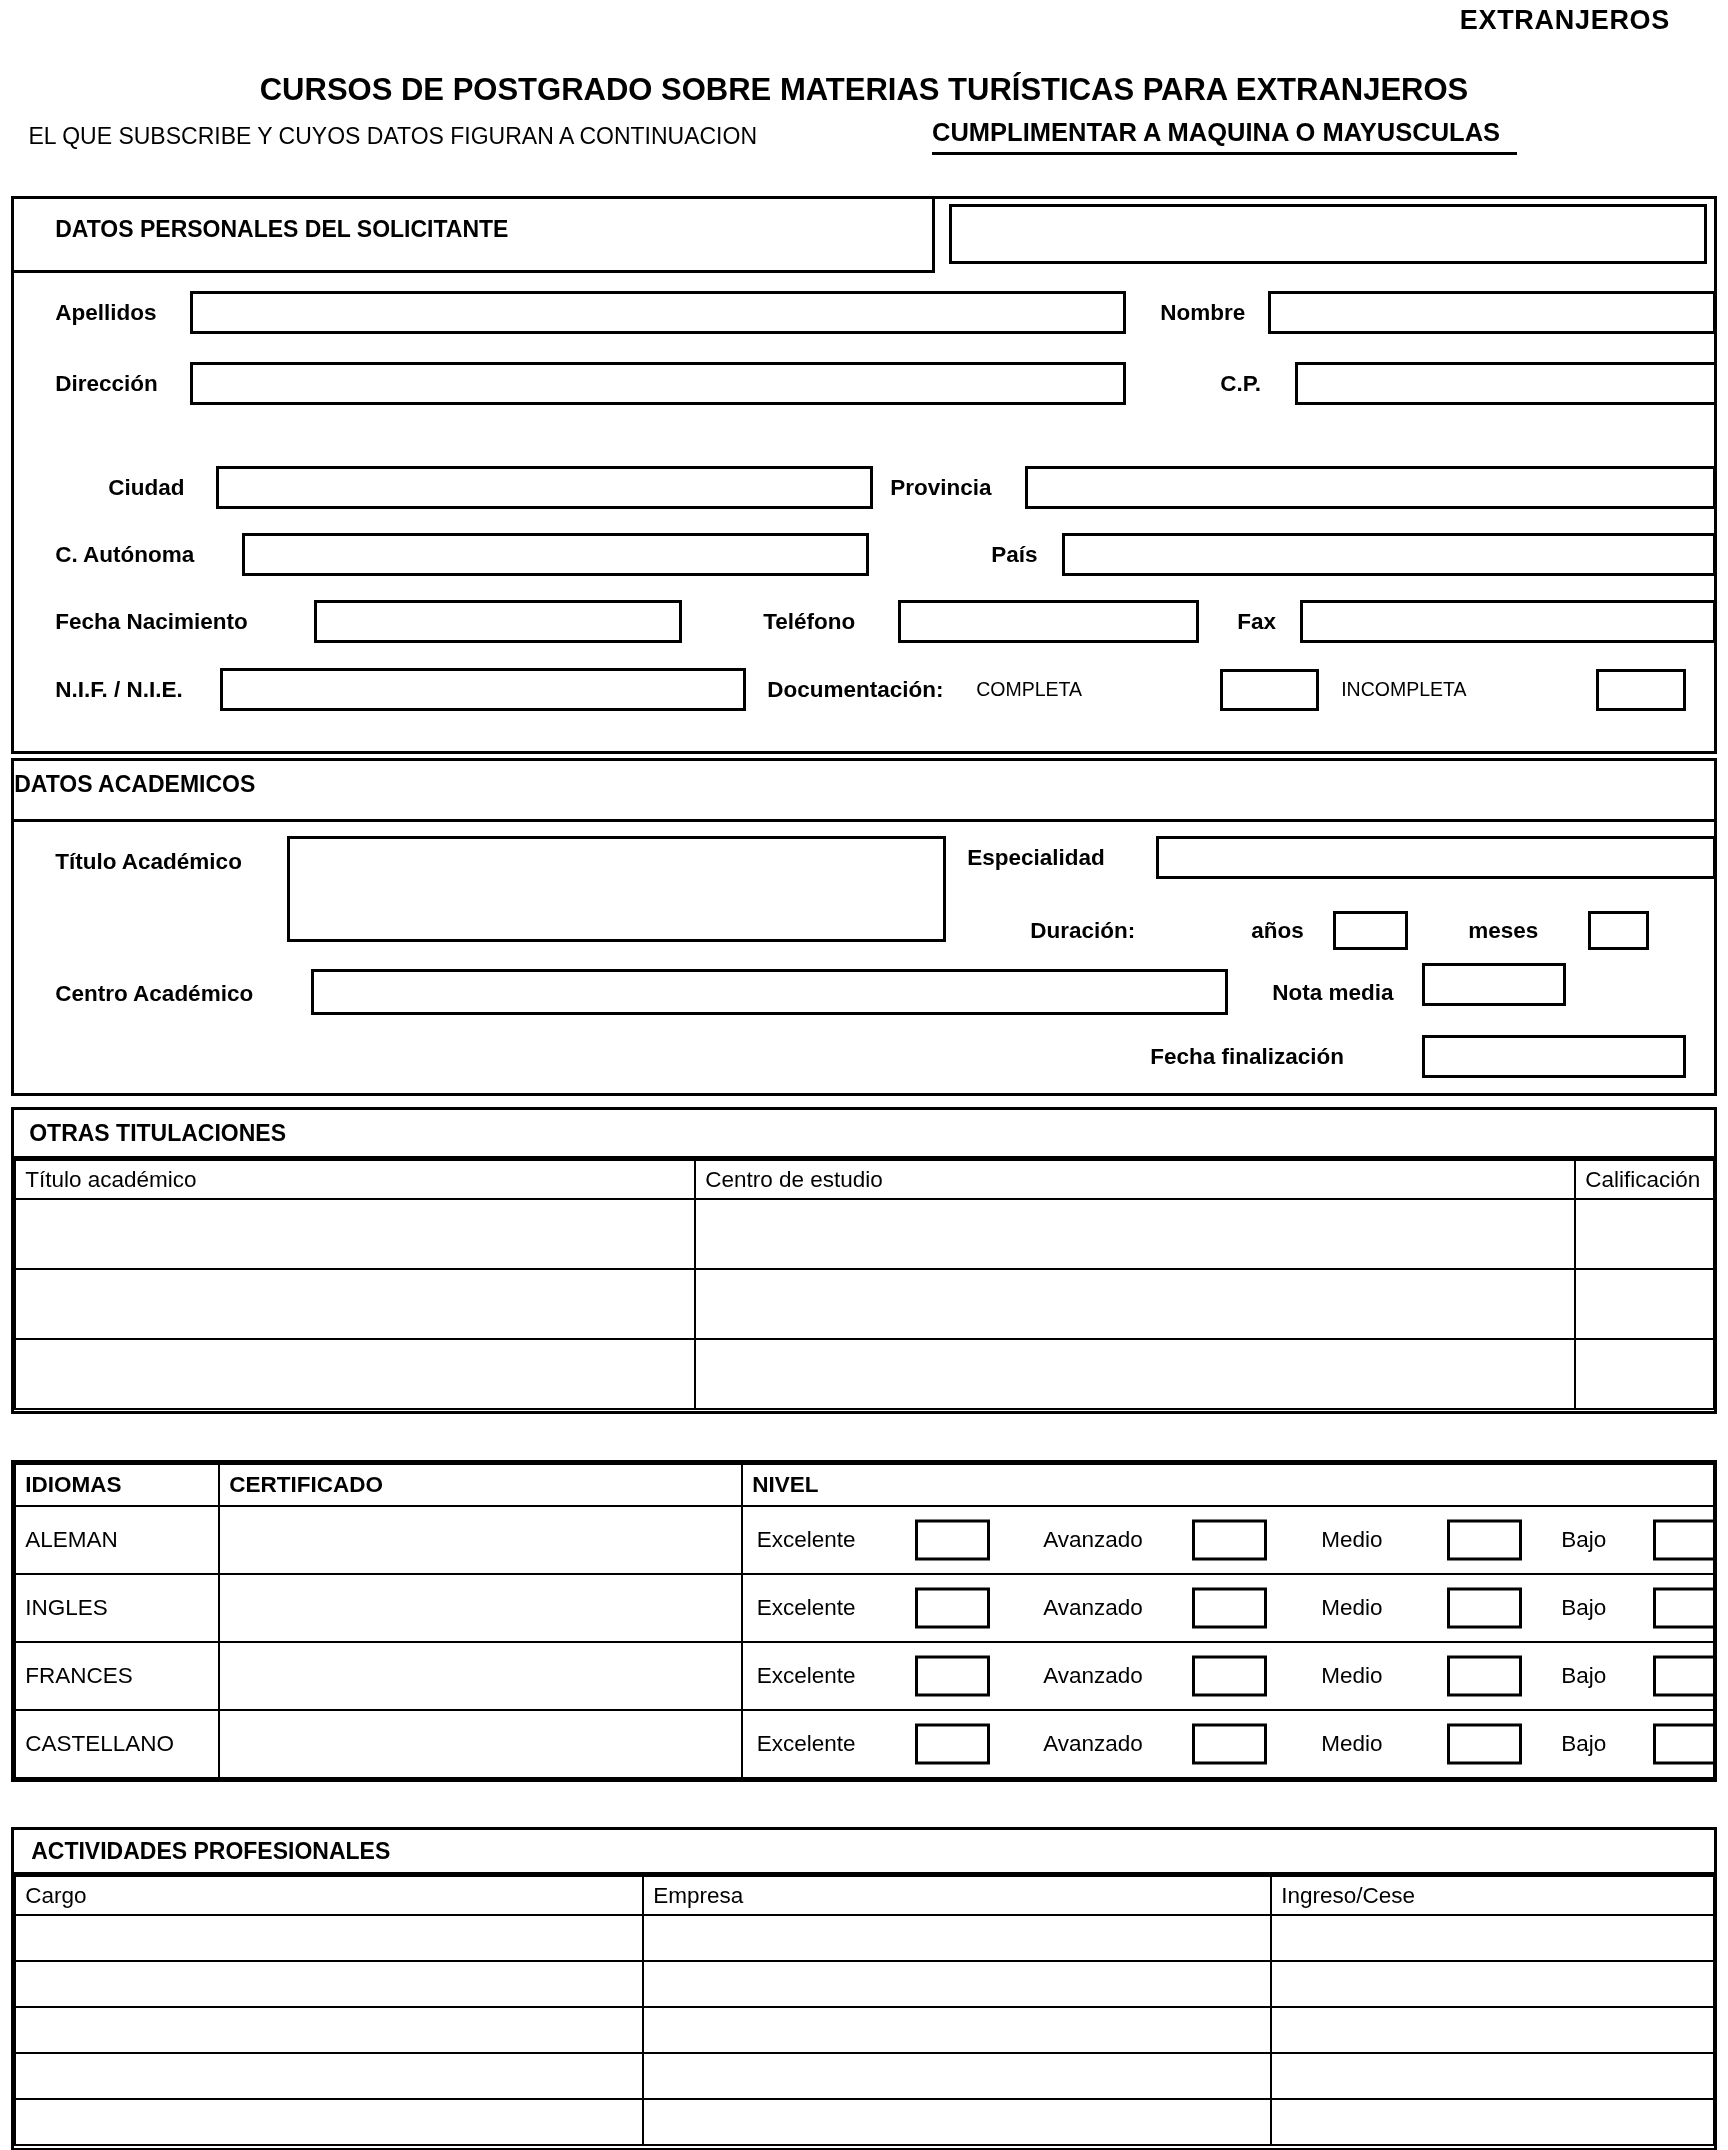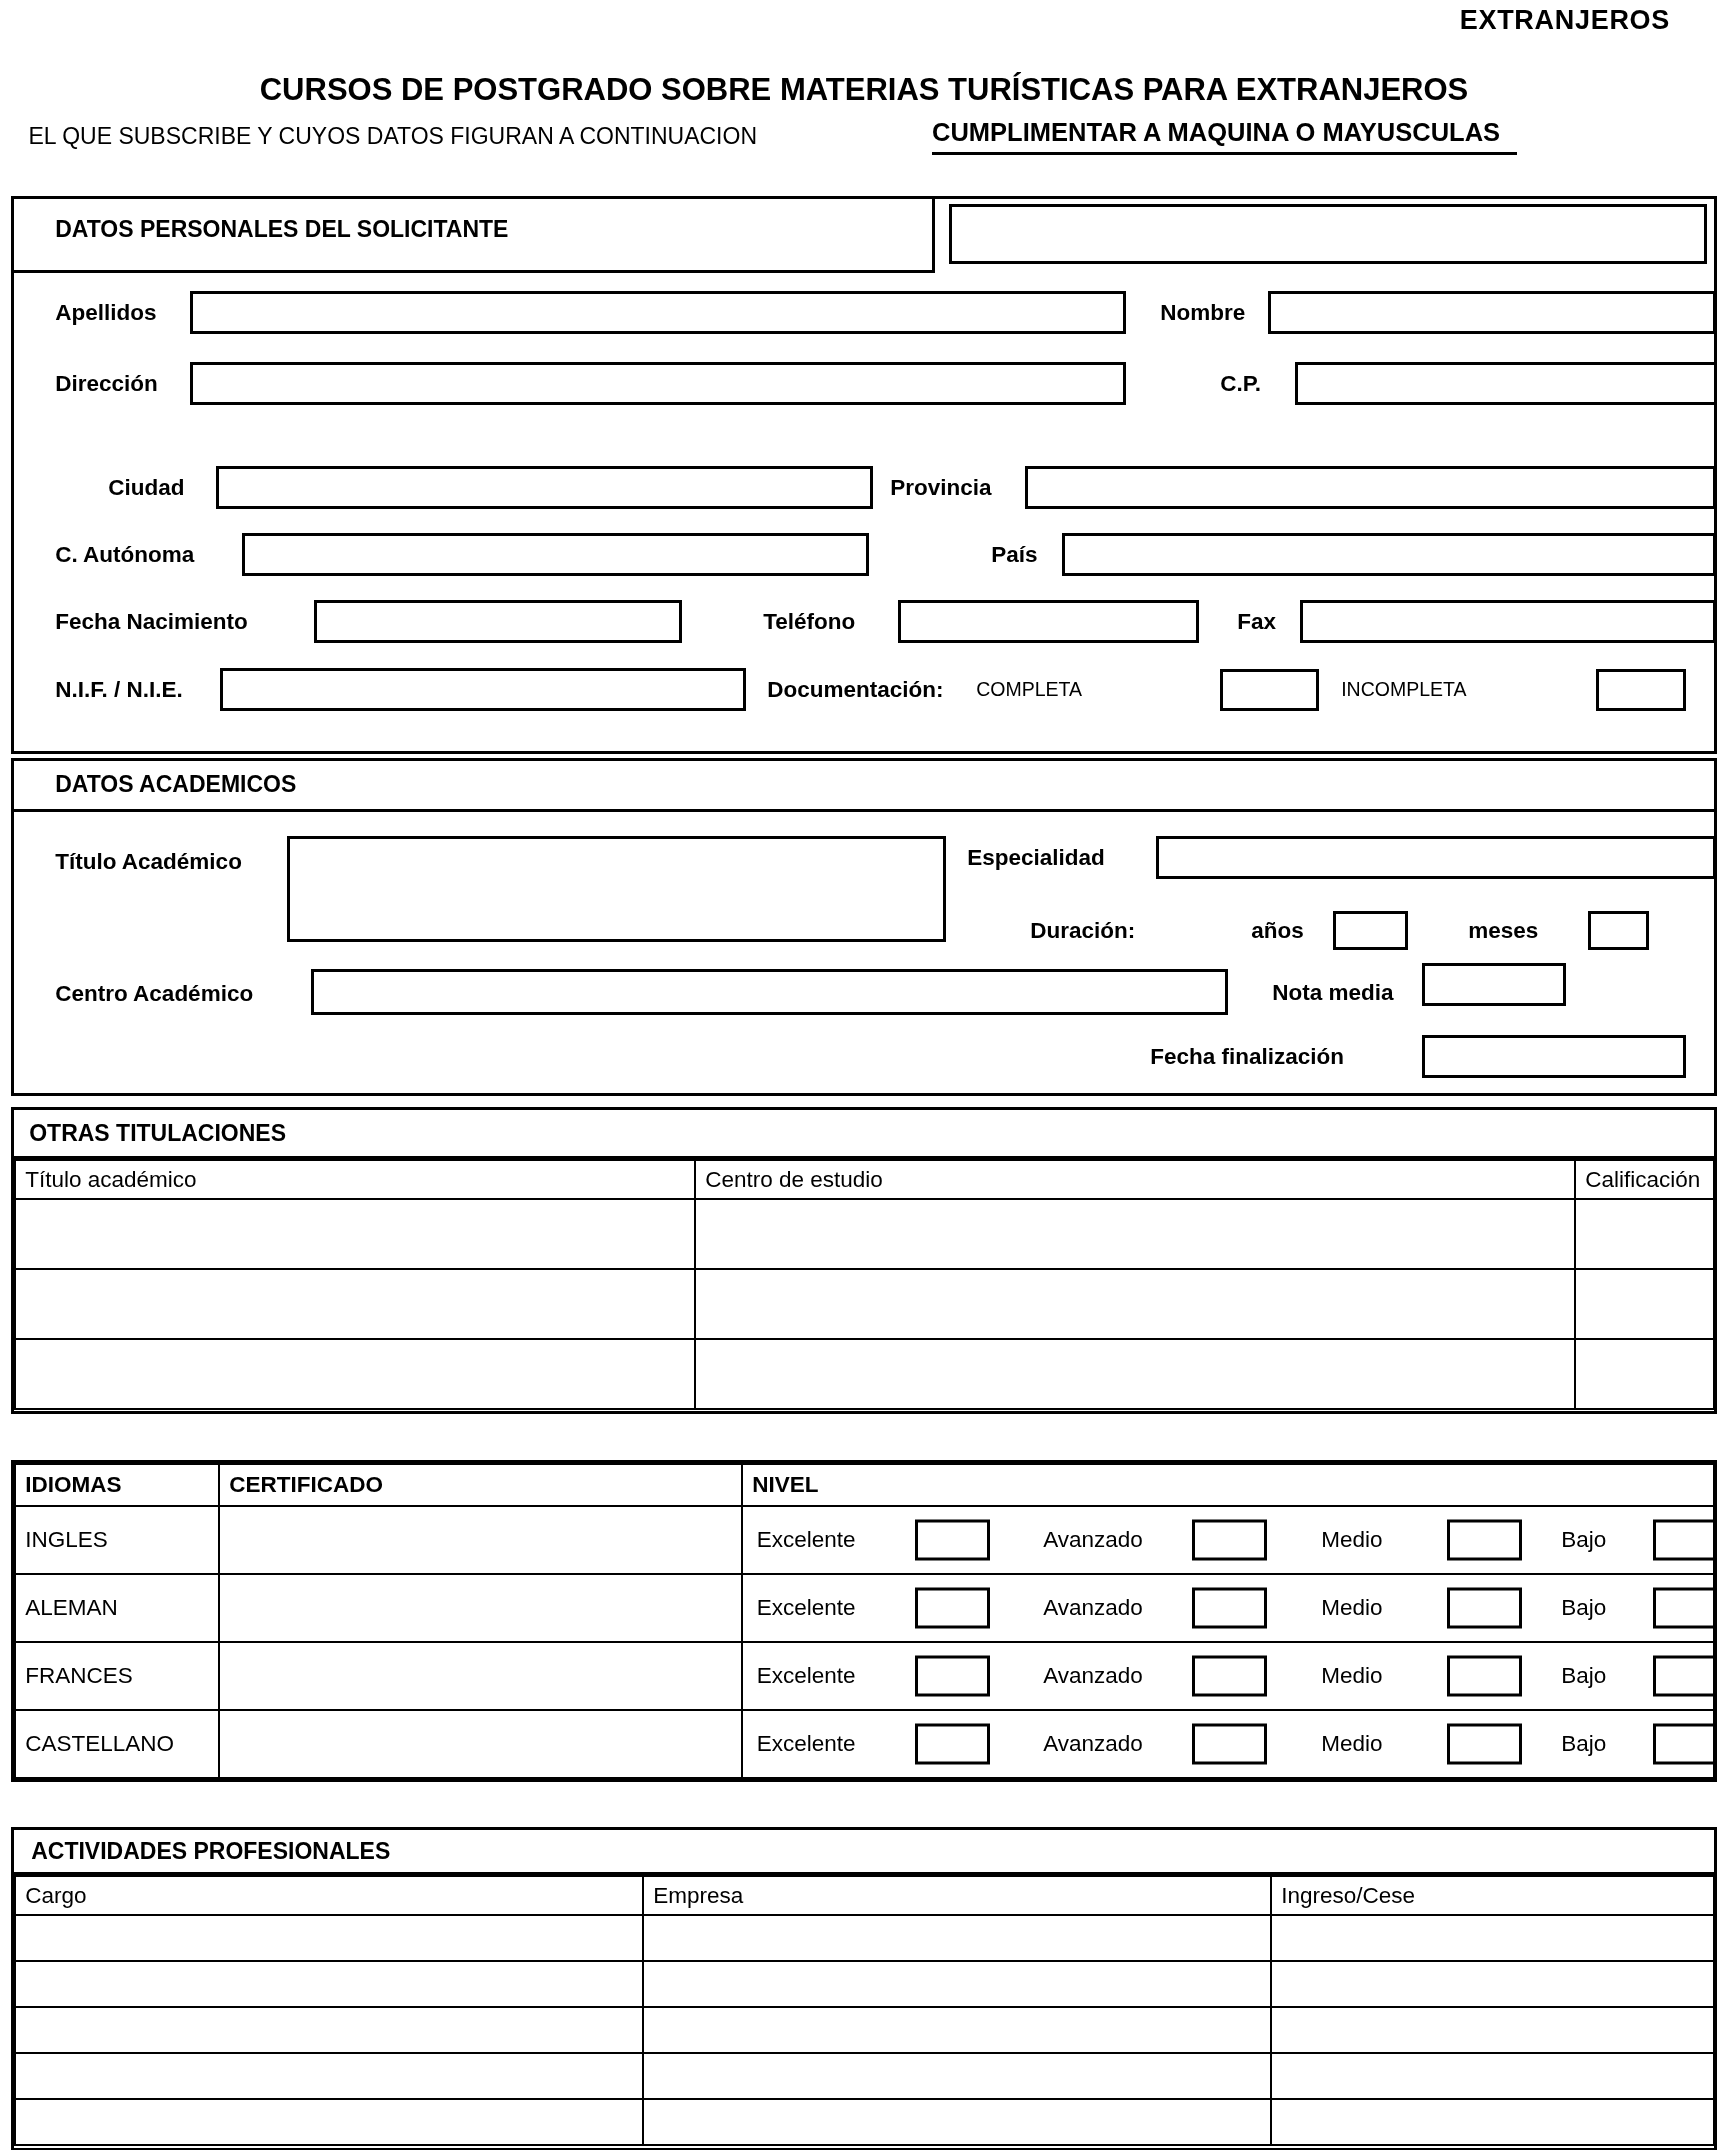--- a/index.html
+++ b/index.html
@@ -114,21 +114,21 @@
     <span class="lbl" style="left:41px; top:469px;">N.I.F. / N.I.E.</span>
     <div class="ibox" style="left:206px; top:469px; width:526px; height:43px;"></div>
     <span class="lbl" style="left:753px; top:469px;">Documentación:</span>
     <span class="txt" style="left:962px; top:469px;">COMPLETA</span>
     <div class="chkbox" style="left:1206px; top:470px; width:99px; height:42px;"></div>
     <span class="txt" style="left:1327px; top:469px;">INCOMPLETA</span>
     <div class="chkbox" style="left:1582px; top:470px; width:90px; height:42px;"></div>
   </section>
 
   <section class="box" style="top:758px; height:338px;">
-    <div class="sec-head" style="height:51px; line-height:46px; padding-left:41px;">DATOS ACADEMICOS</div>
+    <div class="sec-head" style="height:61px; line-height:46px; ">DATOS ACADEMICOS</div>
 
     <span class="lbl" style="left:41px; top:79px;">Título Académico</span>
     <div class="ibox" style="left:273px; top:75px; width:659px; height:106px;"></div>
 
     <span class="lbl" style="left:953px; top:75px;">Especialidad</span>
     <div class="ibox" style="left:1142px; top:75px; width:560px; height:43px;"></div>
 
     <span class="lbl" style="left:1016px; top:150px; line-height:39px;">Duración:</span>
     <span class="lbl" style="left:1237px; top:150px; line-height:39px;">años</span>
     <div class="chkbox" style="left:1319px; top:150px; width:75px; height:39px;"></div>
@@ -185,36 +185,36 @@
           <col style="width:972px">
         </colgroup>
       <tbody>
           <tr style="height:42px;">
         <td class="hd hd-bold">IDIOMAS</td>
         <td class="hd hd-bold center">CERTIFICADO</td>
         <td class="hd hd-bold">NIVEL</td>
       </tr>
 
       <tr style="height:68px;">
-        <td class="top">INGLES</td>
+        <td class="top">ALEMAN</td>
         <td></td>
         <td class="nivel-cell">
           <span class="lvl l0">Excelente</span>
           <span class="nchk c0"></span>
           <span class="lvl l1">Avanzado</span>
           <span class="nchk c1"></span>
           <span class="lvl l2">Medio</span>
           <span class="nchk c2"></span>
           <span class="lvl l3">Bajo</span>
           <span class="nchk c3"></span>
         </td>
       </tr>
 
       <tr style="height:68px;">
-        <td class="top">ALEMAN</td>
+        <td class="top">INGLES</td>
         <td></td>
         <td class="nivel-cell">
           <span class="lvl l0">Excelente</span>
           <span class="nchk c0"></span>
           <span class="lvl l1">Avanzado</span>
           <span class="nchk c1"></span>
           <span class="lvl l2">Medio</span>
           <span class="nchk c2"></span>
           <span class="lvl l3">Bajo</span>
           <span class="nchk c3"></span>

